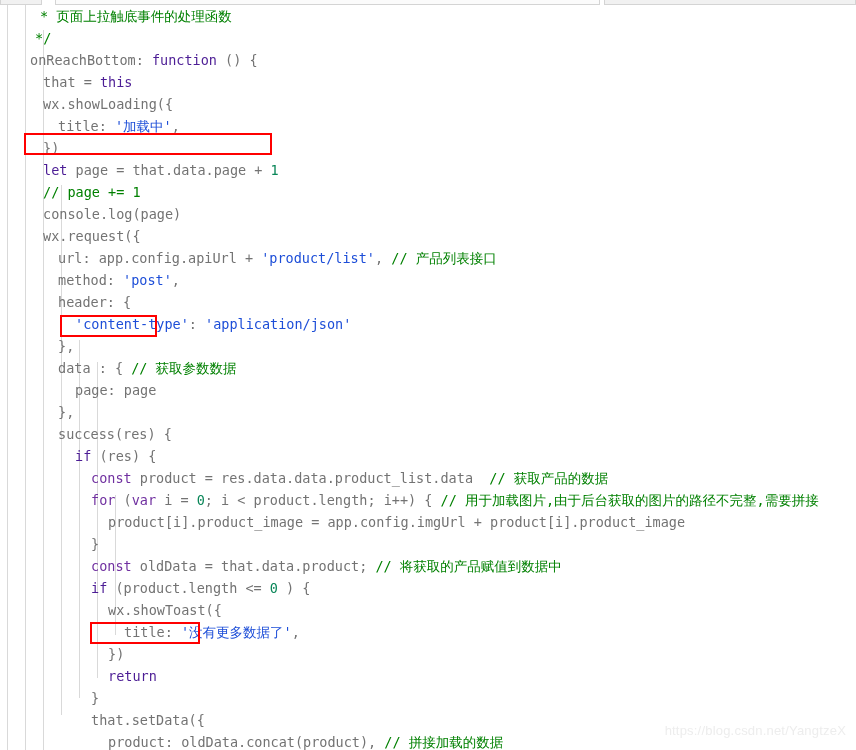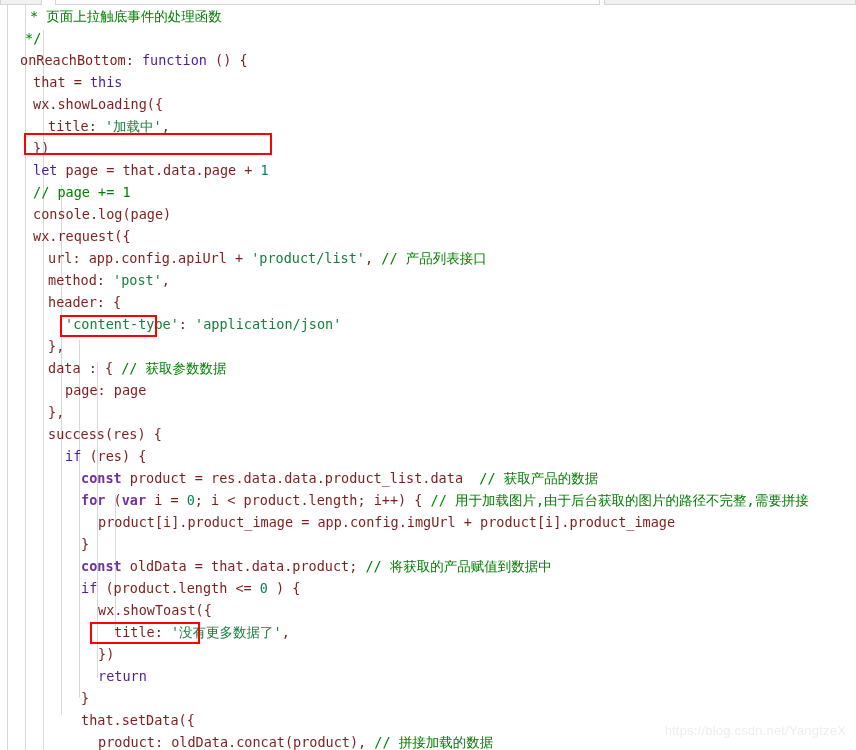--- a/index.html
+++ b/index.html
@@ -60,29 +60,30 @@
     font-size: 13.5px;
     line-height: 22px;
     white-space: pre;
     color: #000000;
     z-index: 2;
   }
   .line {
     height: 22px;
     white-space: pre;
     position: relative;
+    margin-left: 10px;
   }
 
   
   .kw   { color: #4c1d95; }            
-  .decl { color: #7030a0; font-weight: bold; }            
-  .str  { color: #15803d; }            
+  .decl { color: #7030a0; }            
+  .str  { color: #1d4ed8; }            
   .com  { color: #008000; }            
   .num  { color: #098658; }            
-  .plain{ color: #7f1d1d; }
+  .plain{ color: #737373; }
 
   
   .hlbox {
     position: absolute;
     border: 2px solid #ff0000;
     background: transparent;
     z-index: 5;
     pointer-events: none;
   }
 

